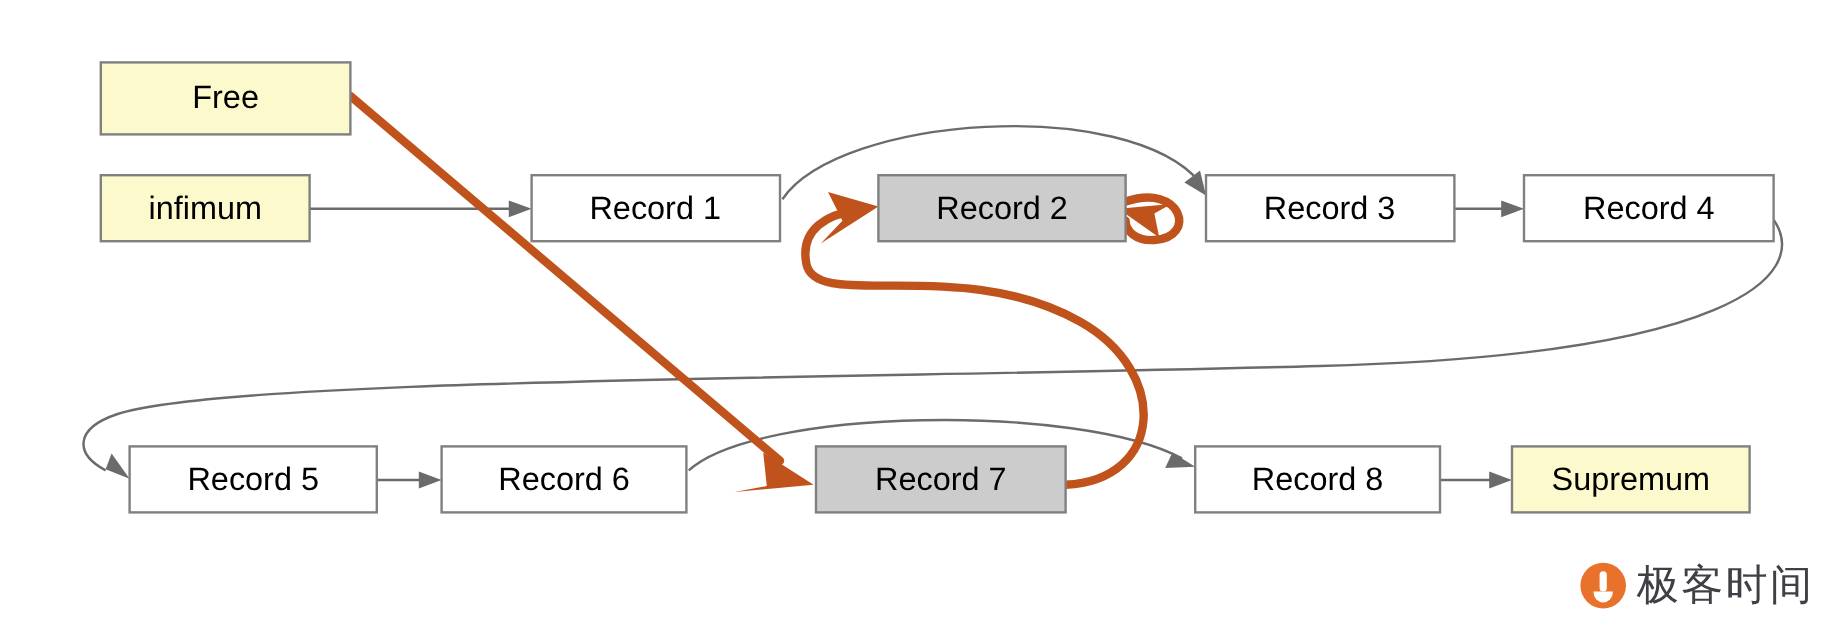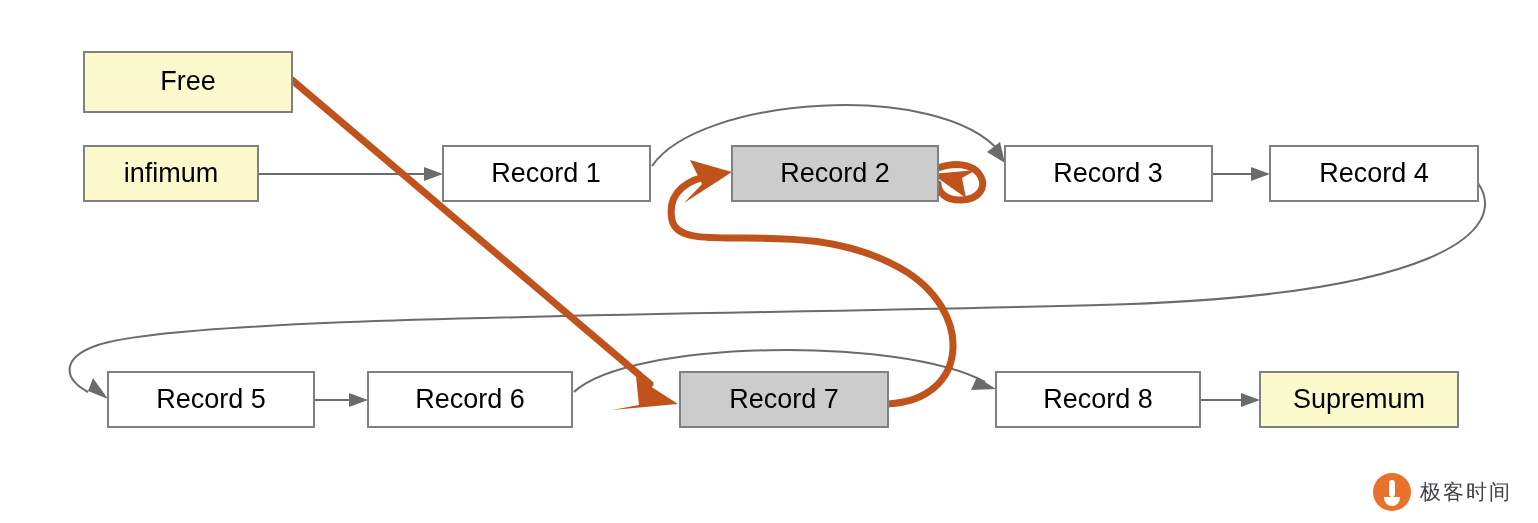--- a/index.html
+++ b/index.html
@@ -87,21 +87,21 @@
     left: 50%;
     bottom: 5px;
     width: 16px;
     height: 9px;
     margin-left: -8px;
     border-radius: 0 0 10px 10px;
     background: #ffffff;
   }
   .wm-text {
     font-family: "DejaVu Sans", "Liberation Sans", sans-serif;
-    font-size: 21px;
+    font-size: 35px;
     color: #3f3f46;
     letter-spacing: 2px;
     white-space: nowrap;
   }
 </style>
 </head>
 <body>
 
 <div id="diagram-root">
 

